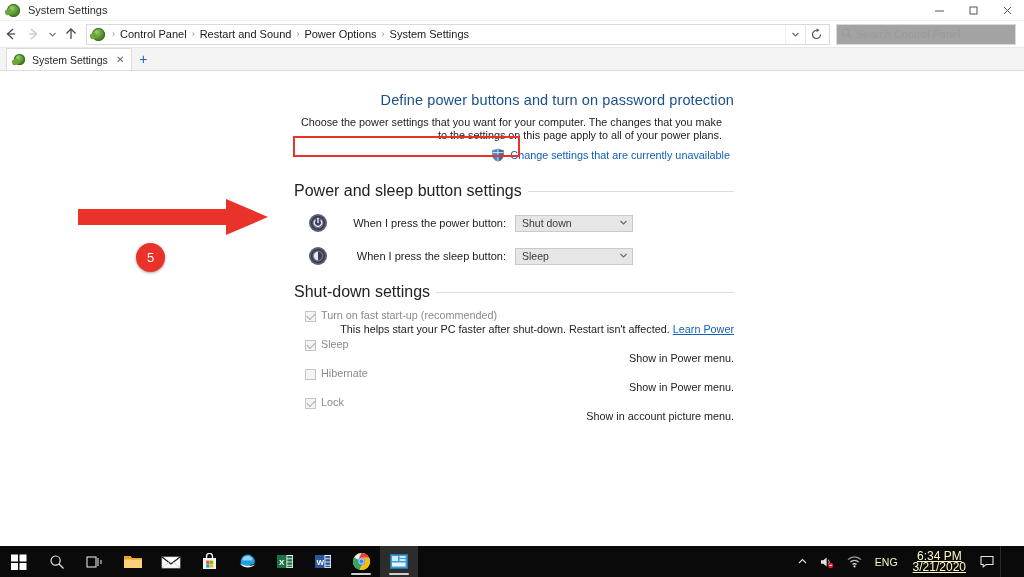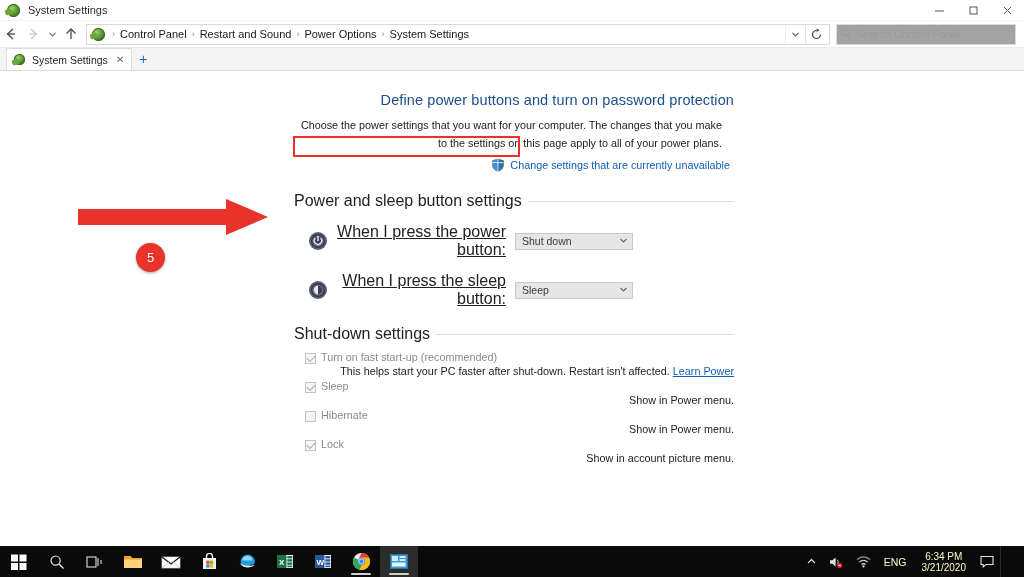--- a/index.html
+++ b/index.html
@@ -78,42 +78,42 @@
     font-size: 10.5px; color: #1e1e1e; gap: 5px;
   }
   .tab .tico { width: 13px; height: 13px; position: relative; }
   .tab .tclose { color: #666; font-size: 10px; padding: 0 3px; }
   .newtab { color: #0a6bd0; font-size: 14px; padding: 0 7px; margin-bottom: 3px; }
 
   
   .content { position: absolute; left: 0; top: 71px; width: 1024px; height: 471px; background: #fff; }
   .page { position: absolute; left: 294px; top: 21px; width: 440px; text-align: right; }
   .page-title { font-size: 14.5px; color: #1a4f8a; margin-bottom: 8px; letter-spacing: .1px; }
-  .page-desc { font-size: 10.8px; color: #222; line-height: 18px; width: 428px; }
+  .page-desc { font-size: 10.8px; color: #222; line-height: 13px; width: 428px; }
 
   .unavail-row { margin-top: 4px; display: inline-flex; align-items: center; gap: 5px;
                  padding: 2px 4px 2px 3px; }
   .shield {
     width: 14px; height: 14px; position: relative; flex: none;
   }
   .unavail-link { font-size: 10.8px; color: #1160b8; }
   .red-highlight {
     position: absolute; left: 293px; top: 65px; width: 227px; height: 21px;
     border: 2.5px solid #e8322a; pointer-events: none;
   }
 
   .grouplabel { font-size: 16px; color: #222; white-space: nowrap; padding-right: 6px; }
   .group {
     display: flex; align-items: center; margin-top: 16px;
   }
   .group .rule { flex: 1; height: 1px; background: #dcdcdc; }
 
   .setting-row { display: flex; align-items: center; margin-top: 13px; padding-left: 14px; gap: 9px; }
   .pwr-ico { width: 20px; height: 20px; flex: none; position: relative; }
-  .setting-label { font-size: 16px; color: #222; width: 169px; text-decoration: underline; }
+  .setting-label { font-size: 11px; color: #222; width: 169px; }
   .combo {
     width: 118px; height: 17px; background: #e6e6e6; border: 1px solid #c9c9c9;
     display: flex; align-items: center; justify-content: space-between;
     padding: 0 4px 0 6px; font-size: 10.5px; color: #3a3a3a;
   }
   .combo .cv { white-space: nowrap; overflow: hidden; }
   .combo .carat { font-size: 8px; color: #6a6a6a; }
 
   .chk-block { padding-left: 11px; margin-top: 8px; }
   .chk-line { display: flex; align-items: flex-start; gap: 5px; }
@@ -147,21 +147,21 @@
              position: relative; }
   .tb-item.active { background: rgba(255,255,255,.14); }
   .tb-item.running:after {
     content: ""; position: absolute; bottom: 2px; left: 9px; width: 20px; height: 2px;
     background: #cfcfcf; border-radius: 1px;
   }
   .tray { position: absolute; right: 12px; top: 0; height: 31px; display: flex; align-items: center;
           color: #fef9c3; }
   .tray-ico { padding: 0 6px; font-size: 11px; display: flex; align-items: center; height: 31px; }
   .tray-lang { font-size: 10.5px; padding: 0 7px; }
-  .clock { font-size: 10px; line-height: 11px; text-align: center; padding: 0 8px; }
+  .clock { font-size: 12px; line-height: 11px; text-align: center; padding: 0 8px; text-decoration: underline; }
   .showdesk { width: 12px; height: 31px; border-left: 1px solid #2a2a2a; }
 </style>
 </head>
 <body>
 
 <div id="screen">
 
   <div class="titlebar">
     <div class="titlebar-icon">
       <div class="globe-ico"></div>

